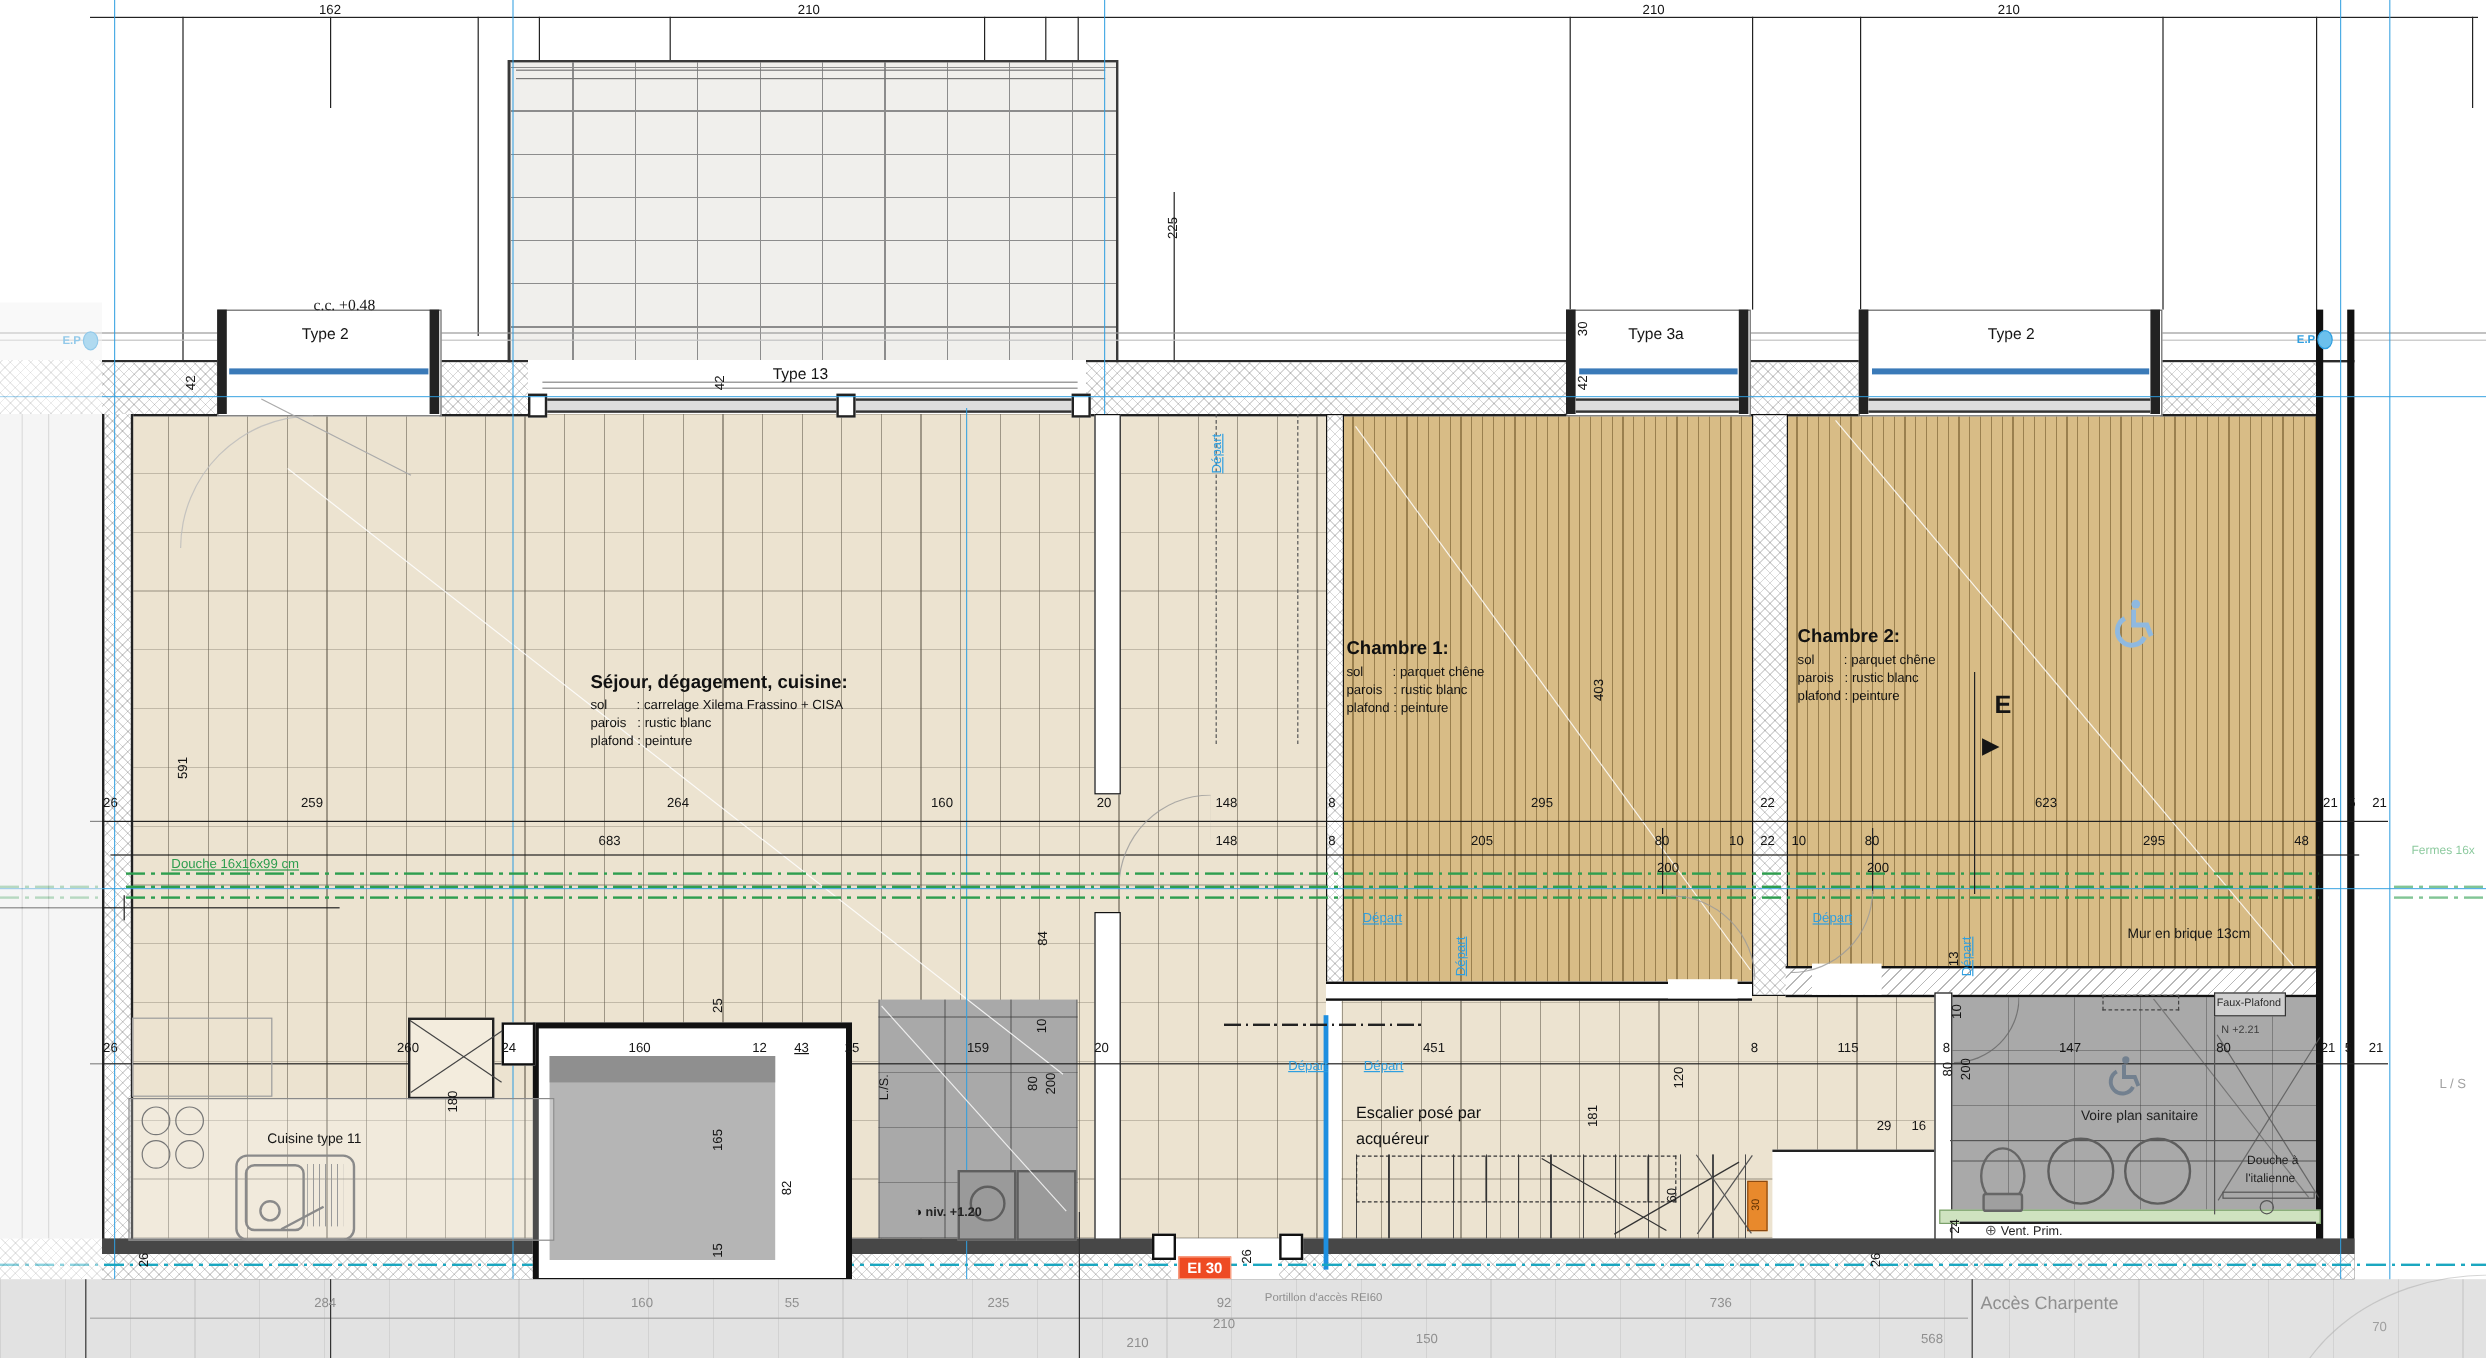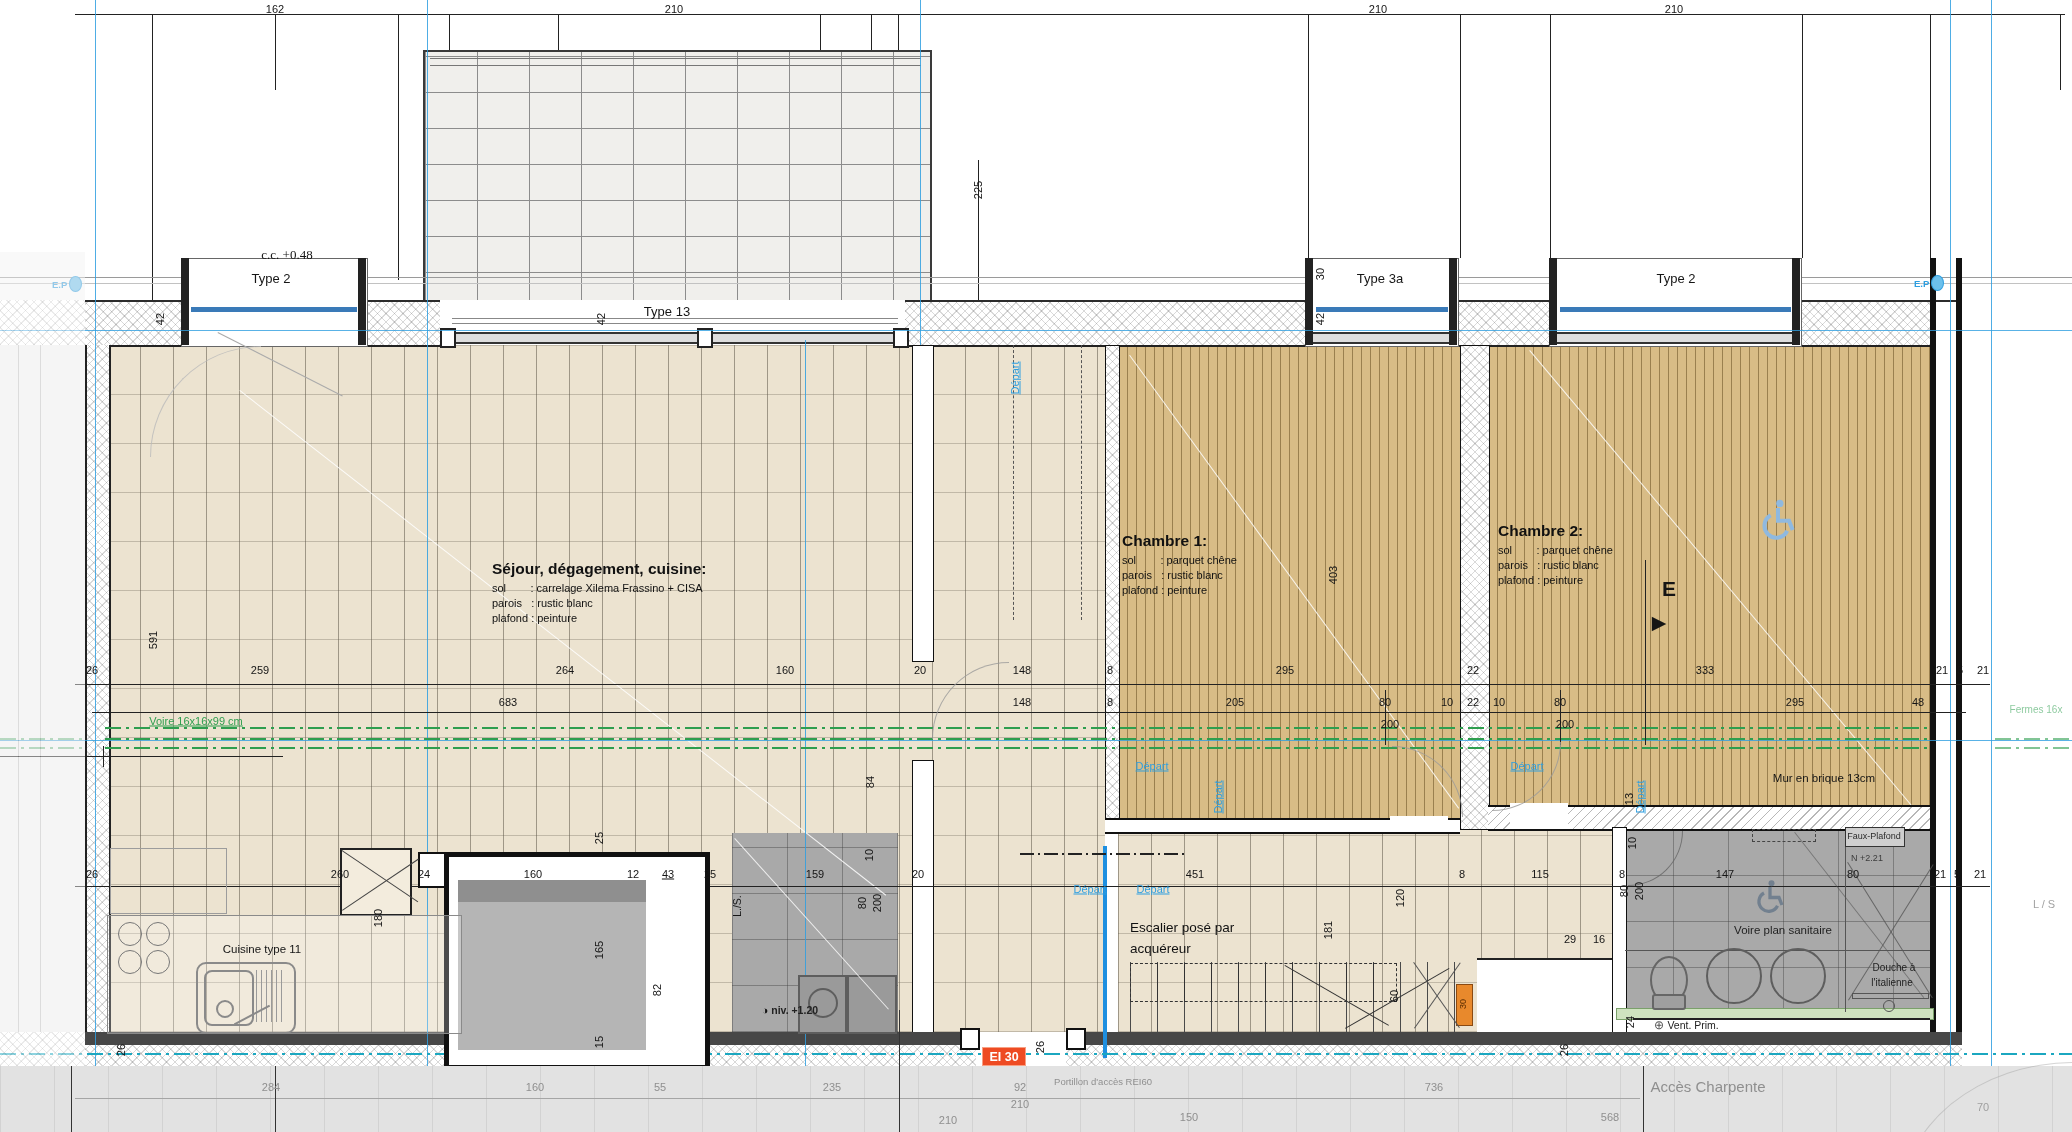--- a/index.html
+++ b/index.html
@@ -300,21 +300,21 @@
       <div class="ann rot" style="left: 1320px; top: 319px;">42</div>
       <div class="ann" style="left: 92px; top: 670px;">26</div>
       <div class="ann" style="left: 260px; top: 670px;">259</div>
       <div class="ann" style="left: 565px; top: 670px;">264</div>
       <div class="ann" style="left: 785px; top: 670px;">160</div>
       <div class="ann" style="left: 920px; top: 670px;">20</div>
       <div class="ann" style="left: 1022px; top: 670px;">148</div>
       <div class="ann" style="left: 1110px; top: 670px;">8</div>
       <div class="ann" style="left: 1285px; top: 670px;">295</div>
       <div class="ann" style="left: 1473px; top: 670px;">22</div>
-      <div class="ann" style="left: 1705px; top: 670px;">333</div>
+      <div class="ann" style="left: 1705px; top: 670px;">623</div>
       <div class="ann" style="left: 1942px; top: 670px;">21</div>
       <div class="ann" style="left: 1960px; top: 670px;">5</div>
       <div class="ann" style="left: 1983px; top: 670px;">21</div>
       <div class="ann" style="left: 508px; top: 702px;">683</div>
       <div class="ann" style="left: 1022px; top: 702px;">148</div>
       <div class="ann" style="left: 1110px; top: 702px;">8</div>
       <div class="ann" style="left: 1235px; top: 702px;">205</div>
       <div class="ann" style="left: 1385px; top: 702px;">80</div>
       <div class="ann" style="left: 1447px; top: 702px;">10</div>
       <div class="ann" style="left: 1473px; top: 702px;">22</div>
@@ -360,21 +360,21 @@
       <div class="ann" style="left: 1462px; top: 874px;">8</div>
       <div class="ann" style="left: 1540px; top: 874px;">115</div>
       <div class="ann" style="left: 1622px; top: 874px;">8</div>
       <div class="ann" style="left: 1725px; top: 874px;">147</div>
       <div class="ann" style="left: 1853px; top: 874px;">80</div>
       <div class="ann" style="left: 1940px; top: 874px;">21</div>
       <div class="ann" style="left: 1957px; top: 874px;">5</div>
       <div class="ann" style="left: 1980px; top: 874px;">21</div>
       <div class="ann" style="left: 1570px; top: 939px;">29</div>
       <div class="ann" style="left: 1599px; top: 939px;">16</div>
-      <div class="ann" style="left: 196px; top: 721px; color: rgb(46, 158, 79); text-decoration: underline;">Voire  16x16x99 cm</div>
+      <div class="ann" style="left: 196px; top: 721px; color: rgb(46, 158, 79); text-decoration: underline;">Douche  16x16x99 cm</div>
       <div class="ann" style="left: 2036px; top: 710px; color: rgb(46, 158, 79); font-size: 10px; opacity: 0.55;">Fermes 16x</div>
       <div class="ann rot" style="left: 1015px; top: 378px; color: rgb(47, 159, 224); text-decoration: underline;">Départ</div>
       <div class="ann" style="left: 1152px; top: 766px; color: rgb(47, 159, 224); text-decoration: underline;">Départ</div>
       <div class="ann rot" style="left: 1218px; top: 797px; color: rgb(47, 159, 224); text-decoration: underline;">Départ</div>
       <div class="ann" style="left: 1527px; top: 766px; color: rgb(47, 159, 224); text-decoration: underline;">Départ</div>
       <div class="ann rot" style="left: 1640px; top: 797px; color: rgb(47, 159, 224); text-decoration: underline;">Départ</div>
       <div class="ann" style="left: 1090px; top: 889px; color: rgb(47, 159, 224); text-decoration: underline;">Départ</div>
       <div class="ann" style="left: 1153px; top: 889px; color: rgb(47, 159, 224); text-decoration: underline;">Départ</div>
       <div class="ann" style="left: 1824px; top: 779px; font-size: 11.5px;">Mur en brique 13cm</div>
       <div class="ann" style="left: 1874px; top: 836px; color: rgb(43, 43, 43); font-size: 9px;">Faux-Plafond</div>

